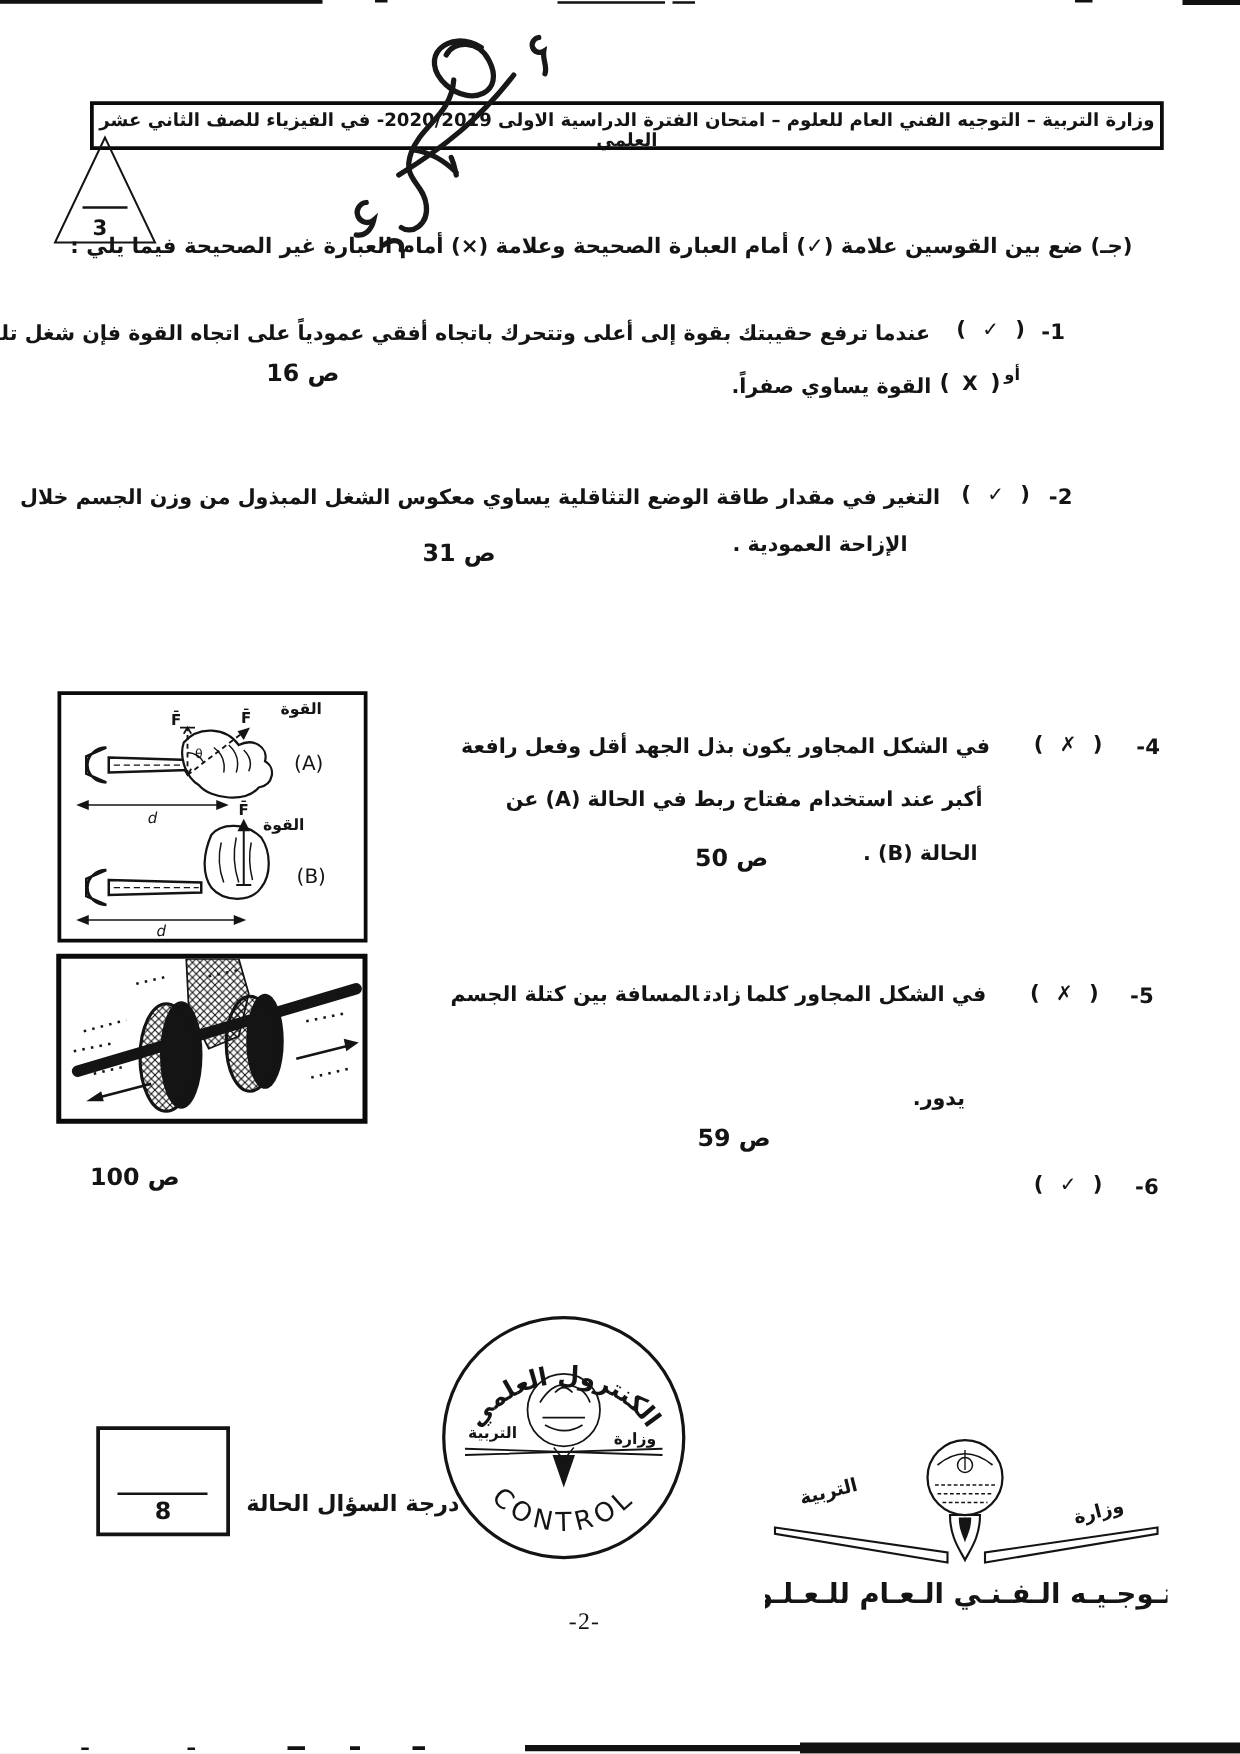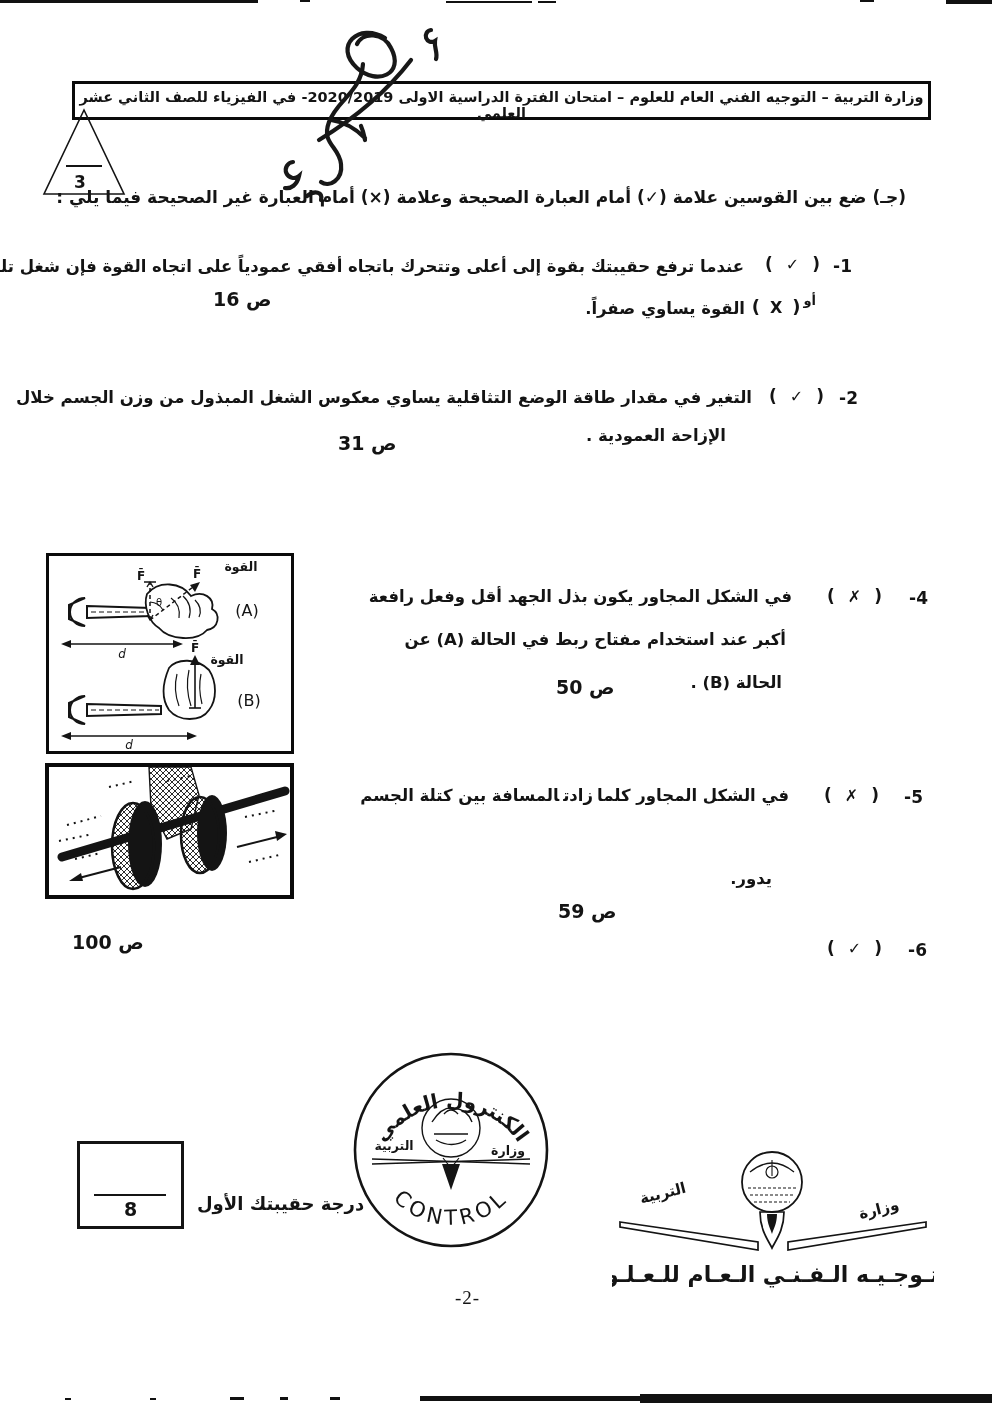--- a/index.html
+++ b/index.html
@@ -196,21 +196,21 @@
     <text x="46" y="100" font-size="12.5" font-weight="bold" text-anchor="middle">التربية</text>
     <text text-anchor="middle" font-size="21" letter-spacing="4">
       <textPath href="#arcB" startOffset="50%">CONTROL</textPath>
     </text>
   </svg>
 
   <div class="abs scorebox" style="left:77px;top:1141px;width:101px;height:82px;">
     <div class="abs scoreline" style="left:14px;top:50px;width:72px;"></div>
     <div class="abs scoreval" style="left:0;top:54px;width:100%;">8</div>
   </div>
-  <div class="abs ar" style="left:197px;top:1193px;font-size:18px;">درجة حقيبتك الأول</div>
+  <div class="abs ar" style="left:197px;top:1193px;font-size:18px;">درجة السؤال الحالة</div>
 
   <svg class="abs" style="left:612px;top:1146px;" width="322" height="148" viewBox="0 0 322 148">
     <defs>
       <pattern id="hz" width="5" height="5" patternUnits="userSpaceOnUse">
         <path d="M0,2.5 H5" stroke="#141414" stroke-width="0.8"></path>
       </pattern>
     </defs>
     <g fill="none" stroke="#141414" stroke-width="1.8">
       <circle cx="160" cy="36" r="30"></circle>
       <path d="M138,26 q22,-18 44,0" stroke-width="1.3"></path>

